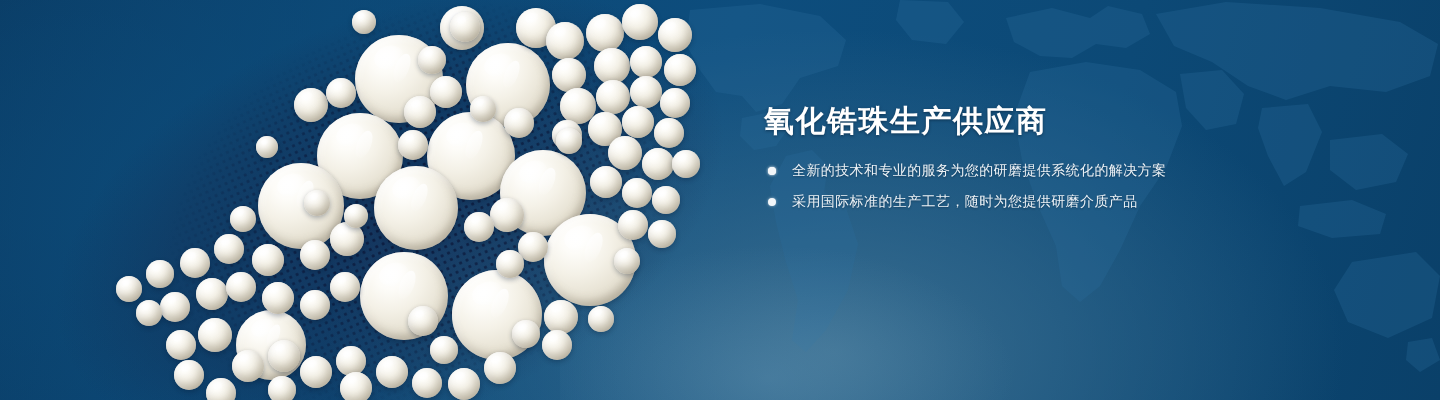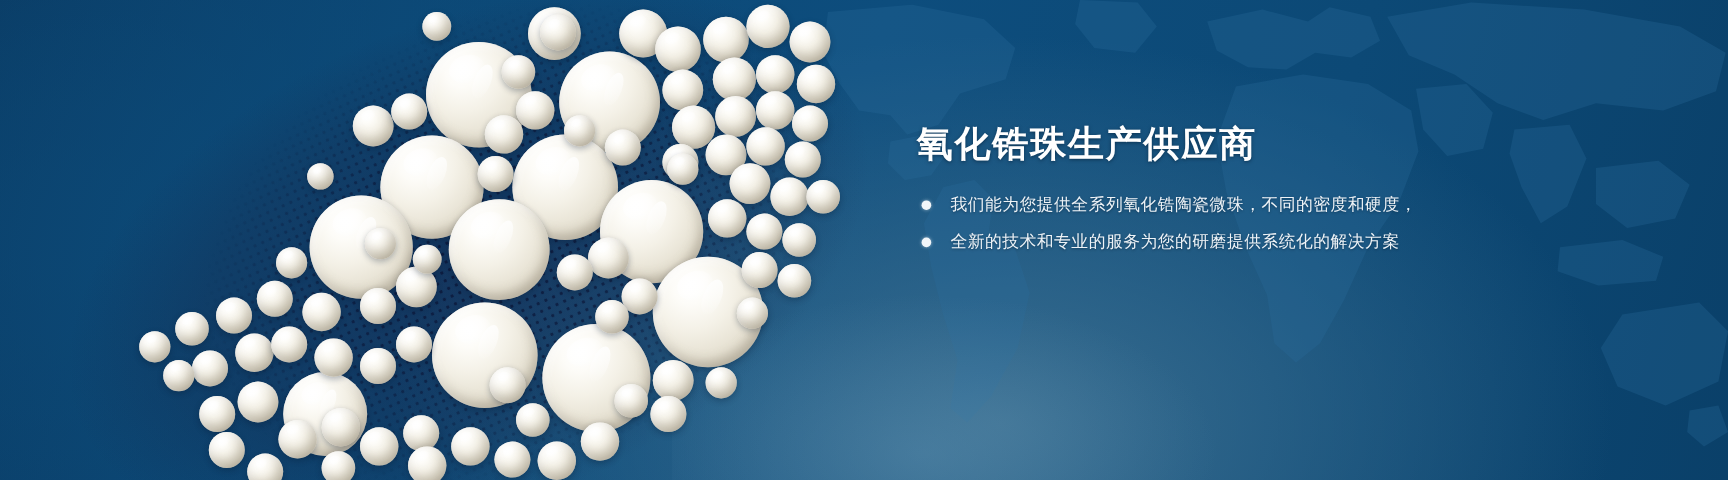--- a/index.html
+++ b/index.html
@@ -303,25 +303,28 @@
   </div>
 
   <div class="content">
 
     <h1 class="headline">氧化锆珠生产供应商</h1>
 
     <ul class="bullets">
 
       <li class="bullet">
         <span class="bullet-dot"></span>
-        <span class="bullet-line">我们能为您提供全系列氧化锆陶瓷微珠，不同的密度和硬度，</span>
       </li>
 
       <li class="bullet">
         <span class="bullet-dot"></span>
         <span class="bullet-line">全新的技术和专业的服务为您的研磨提供系统化的解决方案</span>
       </li>
 
+      <li class="bullet">
+        <span class="bullet-dot"></span>
+        <span class="bullet-line">采用国际标准的生产工艺，随时为您提供研磨介质产品</span>
+      </li>
 
     </ul>
   </div>
 
 </div>
 
 </body></html>

